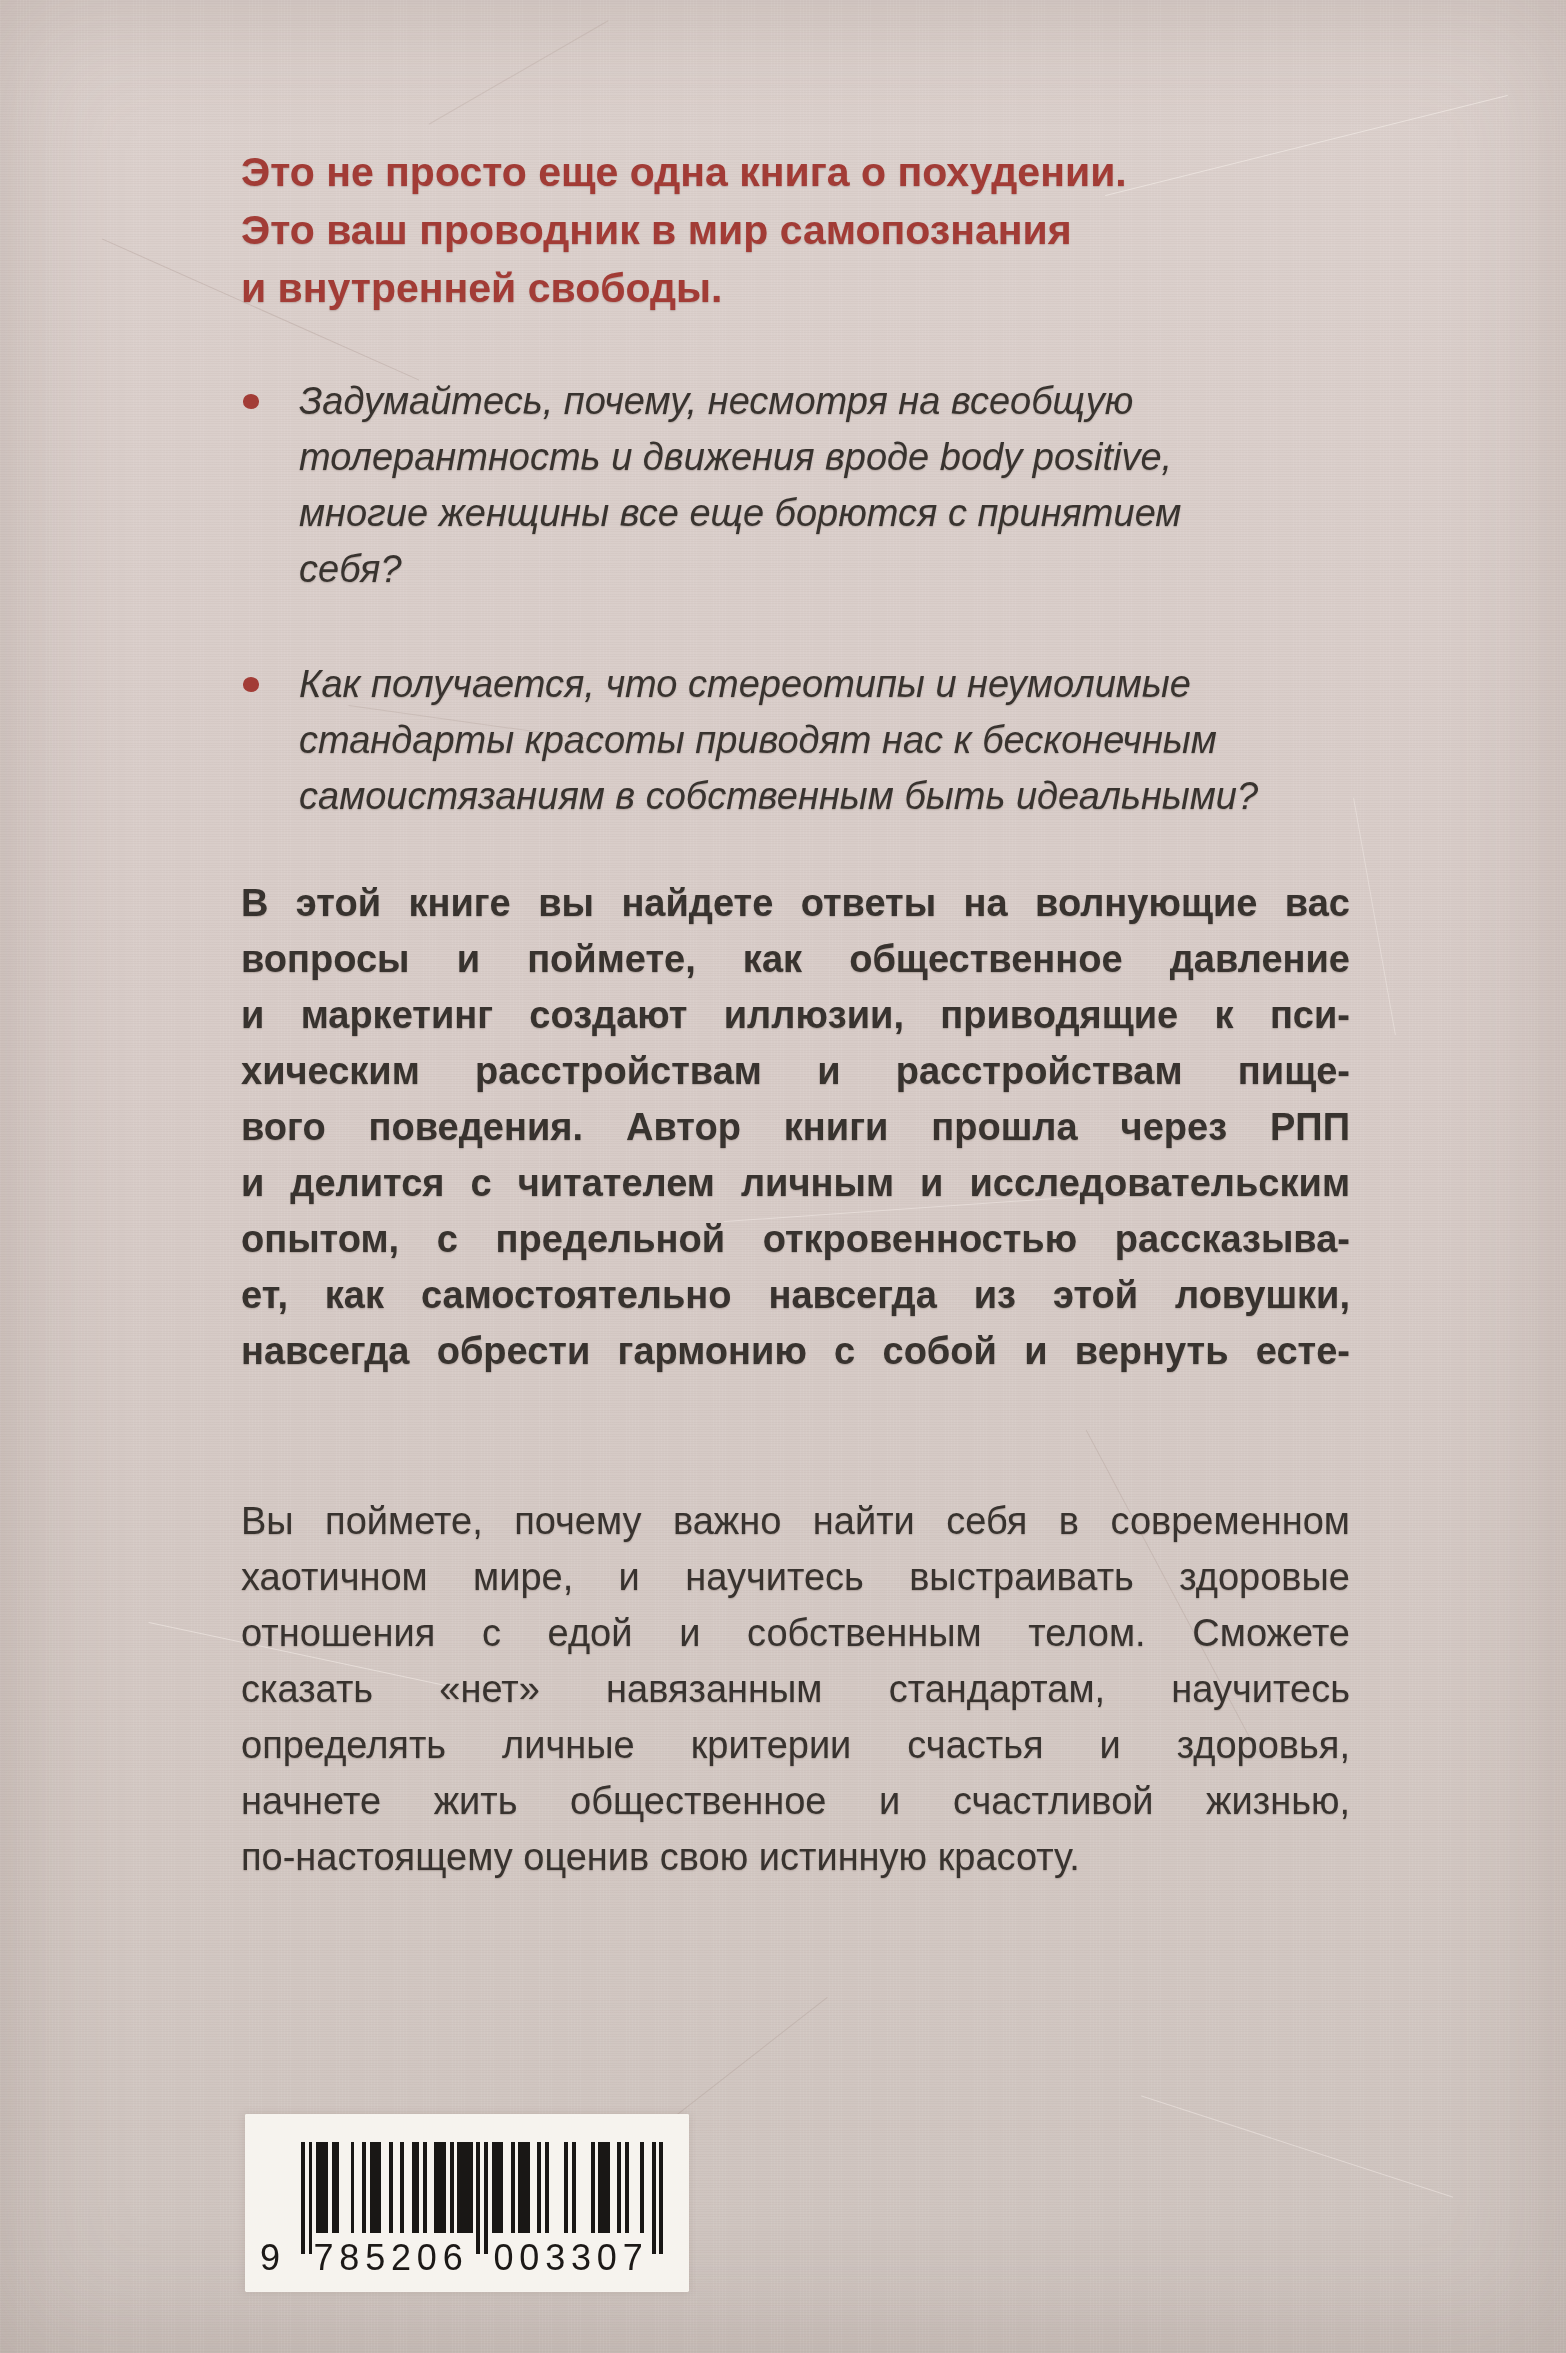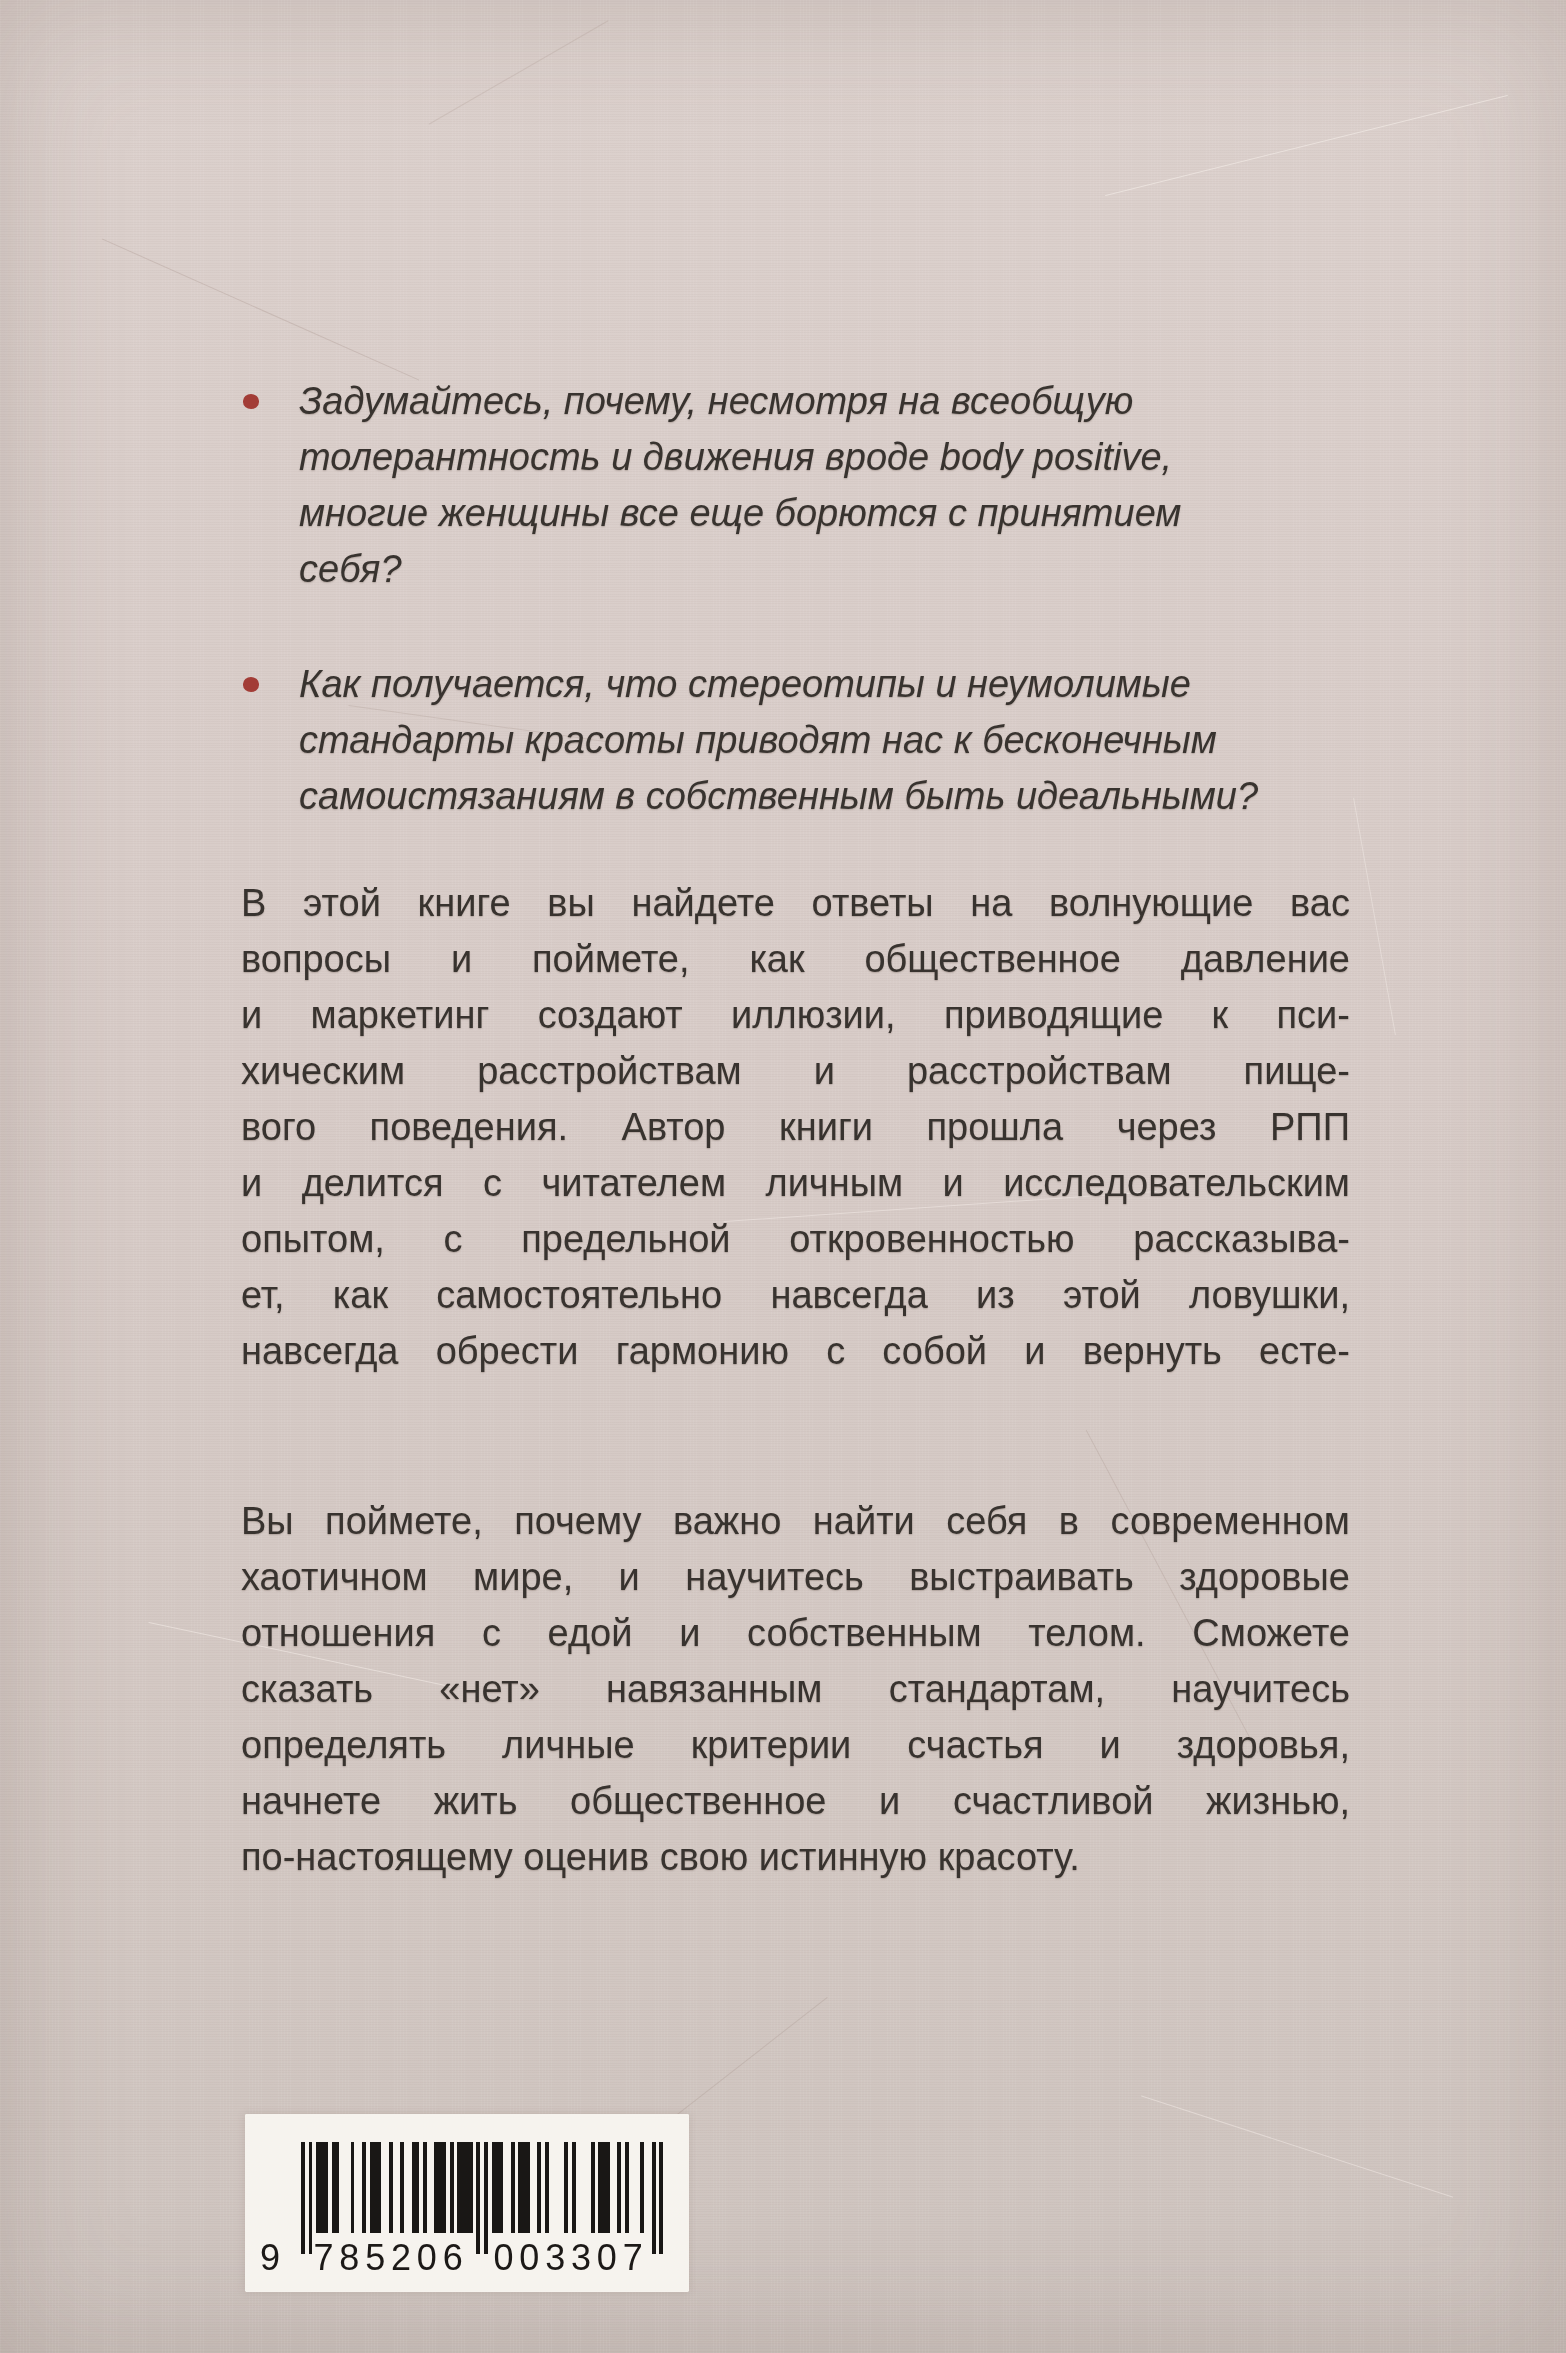--- a/index.html
+++ b/index.html
@@ -47,21 +47,21 @@
     position:absolute;left:1.9px;top:21px;width:16.4px;height:14.5px;border-radius:50%;
     background:var(--accent,#a23c36);
   }
   .bullet-item .bullet-lines{margin-left:58px;font-style:italic;}
 
   .para{
     position:absolute;left:241px;width:1109px;
     font-size:38px;line-height:56px;color:var(--text,#38332f);
     text-shadow:0 1.4px 1.4px rgba(92,76,66,0.3);
   }
-  .p1{top:875px;} .p2{top:1493px;}
+  .p1{top:875px;font-weight:bold;} .p2{top:1493px;}
   .para .line{text-align:justify;text-align-last:justify;}
   .para .line.last{text-align-last:left;}
 
   .barcode{
     position:absolute;left:245px;top:2114px;width:444px;height:178px;
     background:var(--label,#f6f3ee);
     border-radius:1.4px;
     box-shadow:0 0 8.7px rgba(120,100,90,0.18);
   }
   .bars{
@@ -89,20 +89,25 @@
   <div class="scratch s2"></div>
   <div class="scratch s3"></div>
   <div class="scratch s4"></div>
   <div class="scratch s5"></div>
   <div class="scratch s6"></div>
   <div class="scratch s7"></div>
   <div class="scratch s8"></div>
   <div class="scratch s9"></div>
   <div class="scratch s10"></div>
 
+  <section class="tagline">
+      <div class="line">Это не просто еще одна книга о похудении.</div>
+      <div class="line">Это ваш проводник в мир самопознания</div>
+      <div class="line last">и внутренней свободы.</div>
+    </section>
 
   <div class="bullet-item b1">
     <span class="dot"></span>
     <div class="bullet-lines">
         <div class="line">Задумайтесь, почему, несмотря на всеобщую</div>
         <div class="line">толерантность и движения вроде body positive,</div>
         <div class="line">многие женщины все еще борются с принятием</div>
         <div class="line last">себя?</div>
       </div>
   </div>

